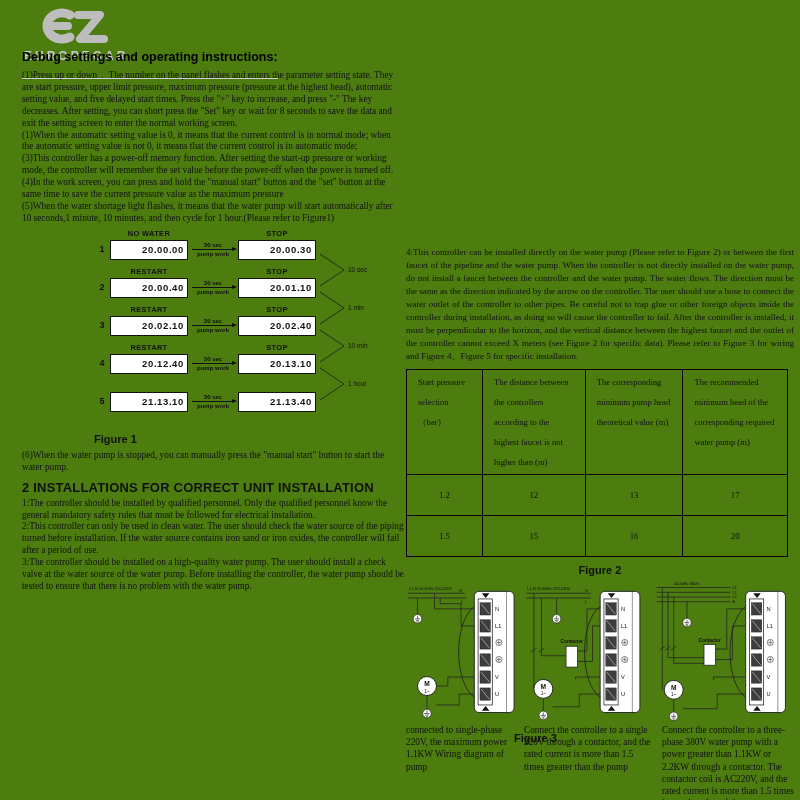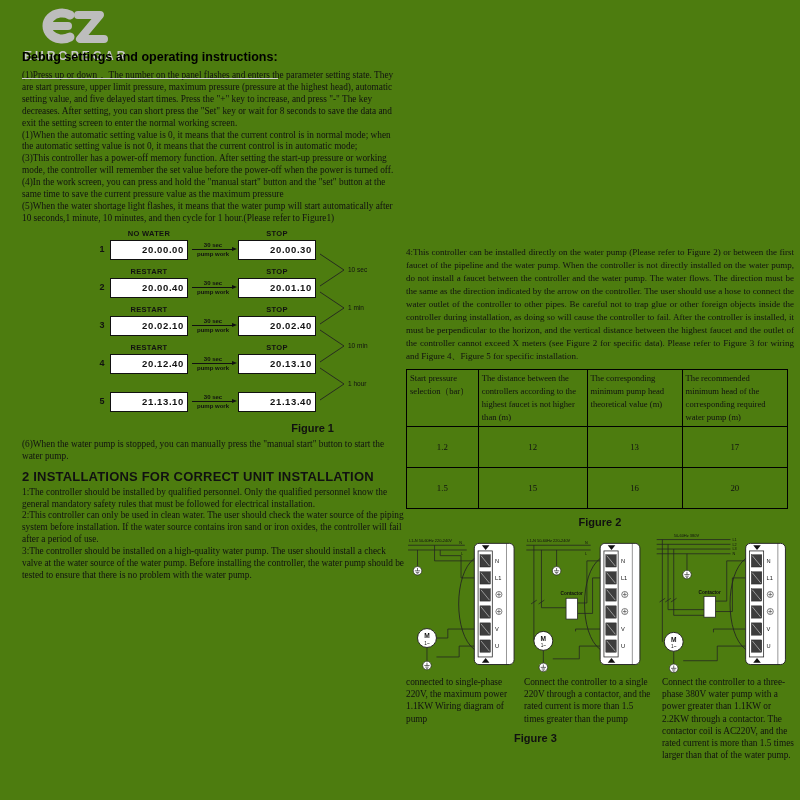--- a/index.html
+++ b/index.html
@@ -26,28 +26,28 @@
   .f1cell{width:78px;text-align:center;}
   .f1lab{height:11px;font:bold 7.5px "Liberation Sans",sans-serif;letter-spacing:.3px;}
   .f1box{height:18px;border:1.6px solid #111;display:flex;align-items:center;justify-content:center;
          font:bold 9.5px "Liberation Sans",sans-serif;letter-spacing:.6px;background:#fff;padding-left:28px;}
   .f1arr{width:50px;padding-top:13px;text-align:center;
          font:bold 6px "Liberation Sans",sans-serif;line-height:6.5px;}
   .f1line{position:relative;border-top:1px solid #111;margin:1px 5px 1px 4px;height:0;}
   .f1line:after{content:"";position:absolute;right:-4px;top:-3px;
          border-left:5px solid #111;border-top:2.5px solid transparent;border-bottom:2.5px solid transparent;}
   .f1chev{position:absolute;left:224px;top:0;}
-  .f1caption{width:240px;text-align:right;font:bold 11px "Liberation Sans",sans-serif;margin-top:3px;}
+  .f1caption{width:240px;text-align:left;font:bold 11px "Liberation Sans",sans-serif;margin-top:14px;}
   
   .h2{font:bold 13px "Liberation Sans",sans-serif;margin:6px 0 3px 0;letter-spacing:.2px;}
   
   table.spec{border-collapse:collapse;margin-top:6px;width:382px;}
   table.spec td,table.spec th{border:1px solid #000;font-weight:normal;
       font-family:"Liberation Serif",serif;}
-  table.spec th{font-size:8.6px;line-height:13px;text-align:left;vertical-align:top;padding:2px 3px;}
+  table.spec th{font-size:8.6px;line-height:20px;text-align:left;vertical-align:top;padding:2px 11px;}
   table.spec td{font-size:8.8px;text-align:center;padding:14px 2px;height:12px;}
   .figcap{font:bold 11px "Liberation Sans",sans-serif;text-align:center;margin:7px 0 4px 0;}
   
   .diagrams{display:flex;gap:5px;align-items:flex-start;margin-top:4px;}
   .capt-row{display:flex;gap:10px;margin-top:2px;}
   .capt{font-size:9.3px;line-height:12.2px;}
   .capt.c1{width:108px;}
   .capt.c2{width:128px;}
   .capt.c3{width:132px;}
   .fig3cap{position:absolute;left:108px;top:732px;font:bold 11px "Liberation Sans",sans-serif;}
@@ -239,21 +239,21 @@
           <text x="30" y="157">1 hour</text>
         </g>
       </svg>
 
       <div class="f1caption">Figure 1</div>
     </div>
 
     <div class="para" style="margin-top:5px">(6)When the water pump is stopped, you can manually press the "manual start" button to start the water pump.</div>
     <div class="h2">2 INSTALLATIONS FOR CORRECT UNIT INSTALLATION</div>
     <div class="para">1:The controller should be installed by qualified personnel. Only the qualified personnel know the general mandatory safety rules that must be followed for electrical installation.</div>
-    <div class="para">2:This controller can only be used in clean water. The user should check the water source of the piping system before installation. If the water source contains iron sand or iron oxides, the controller will fail after a period of use.</div>
+    <div class="para">2:This controller can only be used in clean water. The user should check the water source of the piping turned before installation. If the water source contains iron sand or iron oxides, the controller will fail after a period of use.</div>
     <div class="para">3:The controller should be installed on a high-quality water pump. The user should install a check valve at the water source of the water pump. Before installing the controller, the water pump should be tested to ensure that there is no problem with the water pump.</div>
   </div>
 
   <div class="col-right">
     <div class="rpara" style="margin-top:246px">4:This controller can be installed directly on the water pump (Please refer to Figure 2) or between the first faucet of the pipeline and the water pump. When the controller is not directly installed on the water pump, do not install a faucet between the controller and the water pump. The water flows. The direction must be the same as the direction indicated by the arrow on the controller. The user should use a hose to connect the water outlet of the controller to other pipes. Be careful not to trap glue or other foreign objects inside the controller during installation, as doing so will cause the controller to fail. After the controller is installed, it must be perpendicular to the horizon, and the vertical distance between the highest faucet and the outlet of the controller cannot exceed X meters (see Figure 2 for specific data). Please refer to Figure 3 for wiring and Figure 4、Figure 5 for specific installation.</div>
 
     <table class="spec">
       <tbody>
           <tr>
         <th style="width:70px">Start pressure selection（bar）</th>

